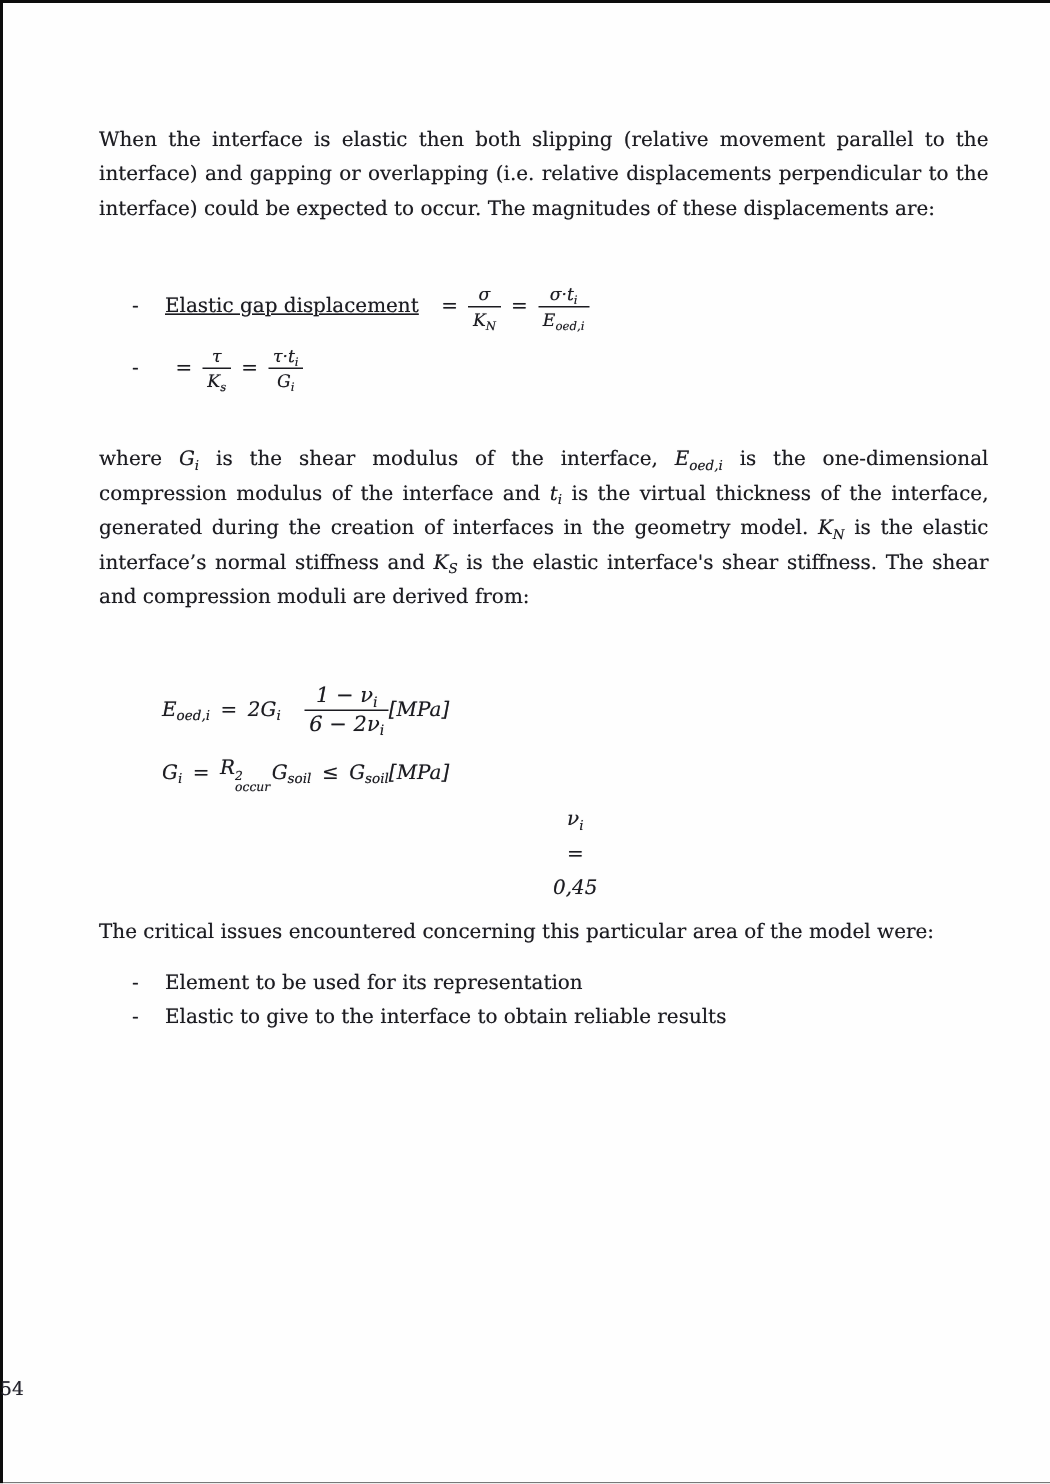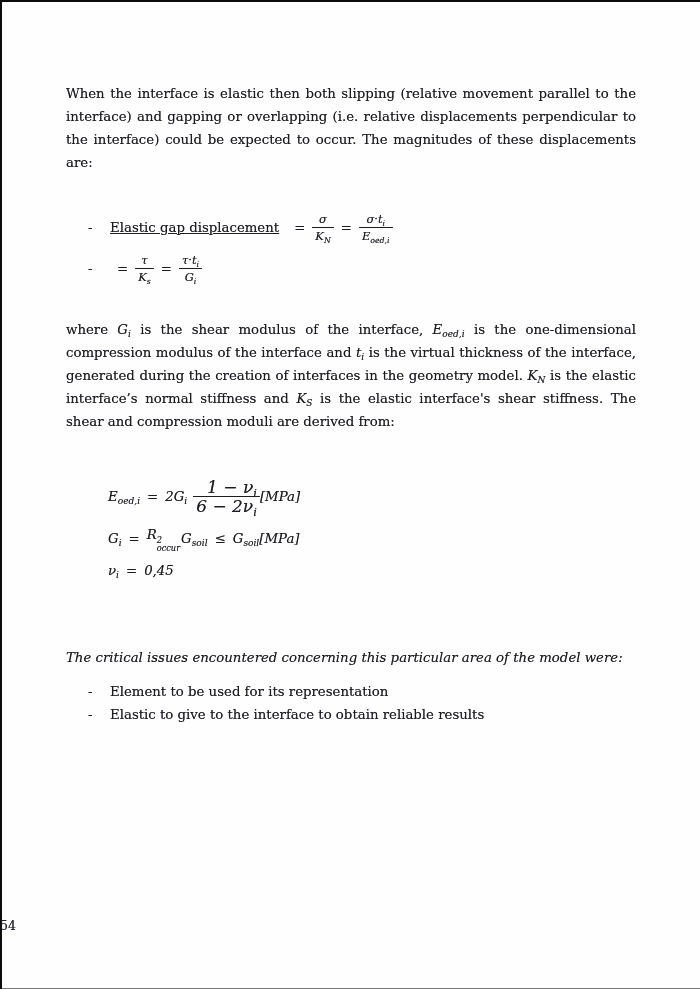--- a/index.html
+++ b/index.html
@@ -12,21 +12,21 @@
     overflow:hidden;
   }
   
   .edge-top{position:absolute;top:0;left:0;width:700px;height:2px;background:#0c0c0c;}
   .edge-left{position:absolute;top:0;left:0;width:2px;height:989px;background:#0c0c0c;}
   .edge-bottom{position:absolute;bottom:0;left:0;width:700px;height:1px;background:rgba(10,10,10,0.55);}
 
   .content{
     position:absolute;top:0;left:0;
     width:700px;height:989px;
-    padding:82px 64px 0 66px;
+    padding:82px 41px 0 66px;
     box-sizing:border-box;
     font-size:13.3px;
     line-height:23px;
     text-shadow:0 0 0.45px rgba(20,20,30,0.55);
   }
   .para{margin:0;text-align:justify;}
   .sub{font-size:0.68em;font-style:italic;vertical-align:-0.35em;line-height:0;}
   .seg-i{font-style:italic;}
   .seg-sub{font-style:italic;font-size:0.68em;vertical-align:-0.35em;line-height:0;}
 
@@ -38,27 +38,27 @@
   .eq-eq{margin:0 7px;font-style:italic;}
   .frac{display:inline-block;text-align:center;vertical-align:middle;font-size:11.5px;line-height:14px;font-style:italic;}
   .frac .num{display:block;border-bottom:1.2px solid #1b1b20;padding:0 3px 1px 3px;}
   .frac .den{display:block;padding:1px 3px 0 3px;}
 
   
   .deriv{margin-top:41px;margin-left:42px;font-style:italic;}
   .deriv-row{display:flex;align-items:center;}
   .deriv-row.r1{height:44px;}
   .deriv-row.r2{height:24px;margin-top:8px;}
-  .deriv-row.r3{height:24px;margin-top:8px;}
+  .deriv-row.r3{height:24px;margin-top:8px;flex-direction:column;}
   .deriv .unit{margin-left:0;}
   .supsub{display:inline-flex;flex-direction:column;align-items:flex-start;font-size:0.62em;line-height:0.95em;vertical-align:-0.45em;margin-right:1px;}
   .supsub span{display:block;}
 
   
-  .p3{margin-top:64px;font-style:italic;}
+  .p3{margin-top:51px;}
   .issues{margin-top:11px;}
   .issue-row{display:flex;line-height:23px;}
   .issue-row .dash{width:22px;flex:0 0 22px;margin-left:22px;}
 
   .footer{
     position:absolute;left:0;bottom:56px;width:700px;
     text-align:left;font-size:12.5px;color:#23232c;
     text-shadow:0 0 0.45px rgba(20,20,30,0.55);
   }
 </style>
@@ -108,21 +108,21 @@
     </div>
 
     <p class="para" style="margin-top:29px;"><span>where </span><span class="seg-i">G</span><span class="seg-sub">i</span><span> is the shear modulus of the interface, </span><span class="seg-i">E</span><span class="seg-sub">oed,i</span><span> is the one-dimensional compression modulus of the interface and </span><span class="seg-i">t</span><span class="seg-sub">i</span><span> is the virtual thickness of the interface, generated during the creation of interfaces in the geometry model. </span><span class="seg-i">K</span><span class="seg-sub">N</span><span> is the elastic interface’s normal stiffness and </span><span class="seg-i">K</span><span class="seg-sub">S</span><span> is the elastic interface's shear stiffness. The shear and compression moduli are derived from:</span></p>
 
     <div class="deriv">
 
       <div class="deriv-row r1">
         <span><span>E</span><span class="sub">oed,i</span></span>
         <span class="eq-eq">=</span>
         <span><span>2G</span><span class="sub">i</span></span>
-        <span class="frac" style="font-size:17px;line-height:16px;margin-left:6px;text-align:right;">
+        <span class="frac" style="font-size:14px;line-height:16px;margin-left:16px;">
             <span class="num"><span>1 − ν</span><span class="sub">i</span></span>
             <span class="den"><span>6 − 2ν</span><span class="sub">i</span></span>
           </span>
         <span class="unit">[MPa]</span>
       </div>
 
       <div class="deriv-row r2">
         <span><span>G</span><span class="sub">i</span></span>
         <span class="eq-eq">=</span>
         <span><span>R</span><span class="supsub">

